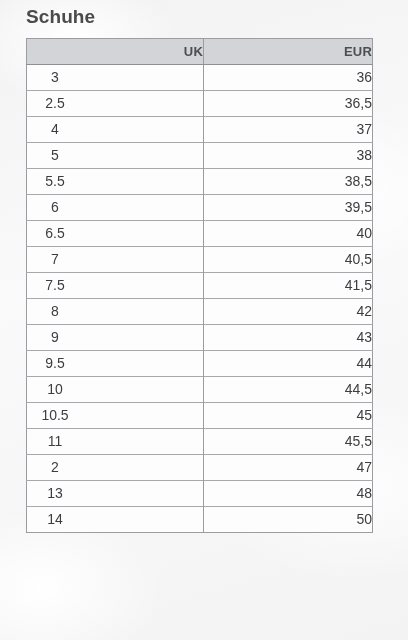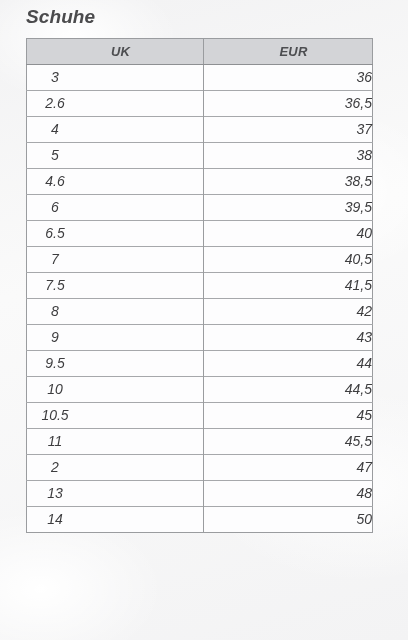--- a/index.html
+++ b/index.html
@@ -23,21 +23,20 @@
     height: 640px;
     background-color: #f6f6f7;
     background-image:
       radial-gradient(ellipse 150px 90px at 18% 6%, #ffffff 0%, rgba(255,255,255,0) 70%),
       radial-gradient(ellipse 190px 120px at 78% 30%, #ffffff 0%, rgba(255,255,255,0) 72%),
       radial-gradient(ellipse 160px 100px at 35% 62%, #ffffff 0%, rgba(255,255,255,0) 70%),
       radial-gradient(ellipse 210px 130px at 88% 76%, #fdfdfd 0%, rgba(255,255,255,0) 74%),
       radial-gradient(ellipse 170px 110px at 10% 92%, #ffffff 0%, rgba(255,255,255,0) 72%),
       linear-gradient(165deg, #f2f2f3 0%, #fafafa 40%, #f3f3f4 100%);
     overflow: hidden;
-    font-style: italic;
   }
 
   #title {
     position: absolute;
     left: 26px;
     top: 4px;
     font-size: 19px;
     font-weight: bold;
     color: #4b4b4d;
     letter-spacing: 0.1px;
@@ -61,21 +60,21 @@
 
   table.size-table col.col-uk  { width: 177px; }
   table.size-table col.col-eur { width: 169px; }
 
   table.size-table thead th {
     height: 25px;
     background-color: #d3d4d7;
     color: #4d4e51;
     font-size: 13px;
     font-weight: bold;
-    text-align: center;
+    text-align: right;
     padding: 0 0 0 11px;
     border-right: 1px solid #9a9c9f;
     border-bottom: 1px solid #8e9093;
     letter-spacing: 0.2px;
     vertical-align: middle;
     margin-left: 48px;
   }
   table.size-table thead th:last-child { border-right: none; }
 
   table.size-table tbody td {
@@ -127,21 +126,21 @@
           <tr>
             <td class="cell-uk">
               <span class="val">3</span>
             </td>
             <td class="cell-eur">
               <span class="val">36</span>
             </td>
           </tr>
           <tr>
             <td class="cell-uk">
-              <span class="val">2.6</span>
+              <span class="val">2.5</span>
             </td>
             <td class="cell-eur">
               <span class="val">36,5</span>
             </td>
           </tr>
           <tr>
             <td class="cell-uk">
               <span class="val">4</span>
             </td>
             <td class="cell-eur">
@@ -151,21 +150,21 @@
           <tr>
             <td class="cell-uk">
               <span class="val">5</span>
             </td>
             <td class="cell-eur">
               <span class="val">38</span>
             </td>
           </tr>
           <tr>
             <td class="cell-uk">
-              <span class="val">4.6</span>
+              <span class="val">5.5</span>
             </td>
             <td class="cell-eur">
               <span class="val">38,5</span>
             </td>
           </tr>
           <tr>
             <td class="cell-uk">
               <span class="val">6</span>
             </td>
             <td class="cell-eur">

